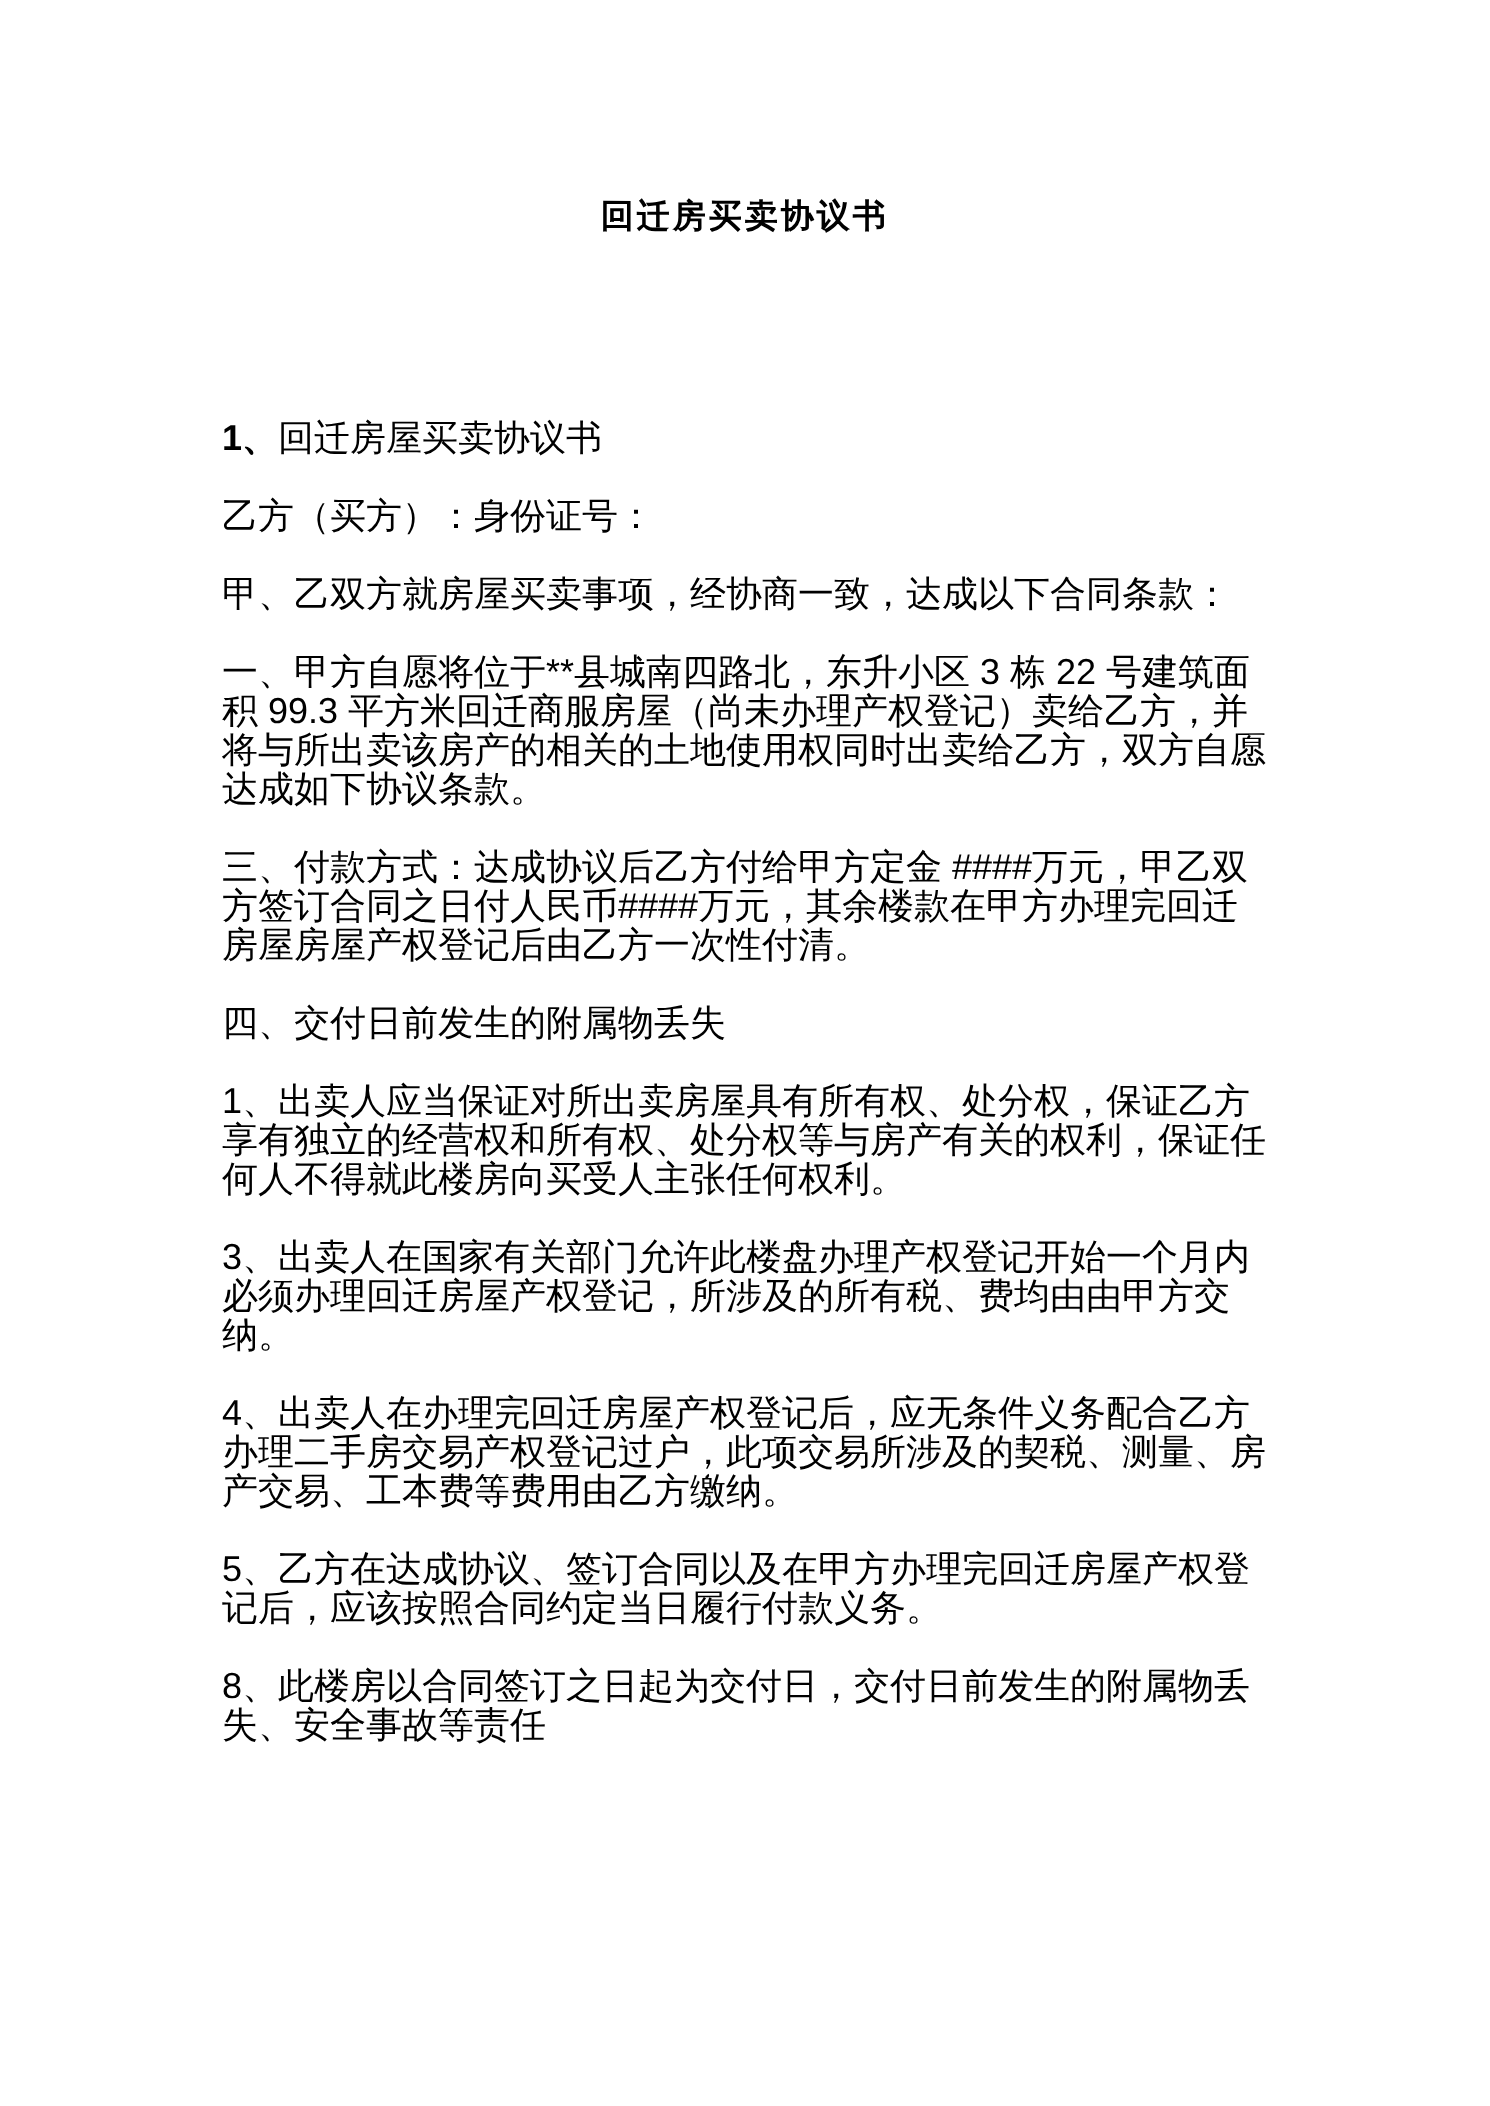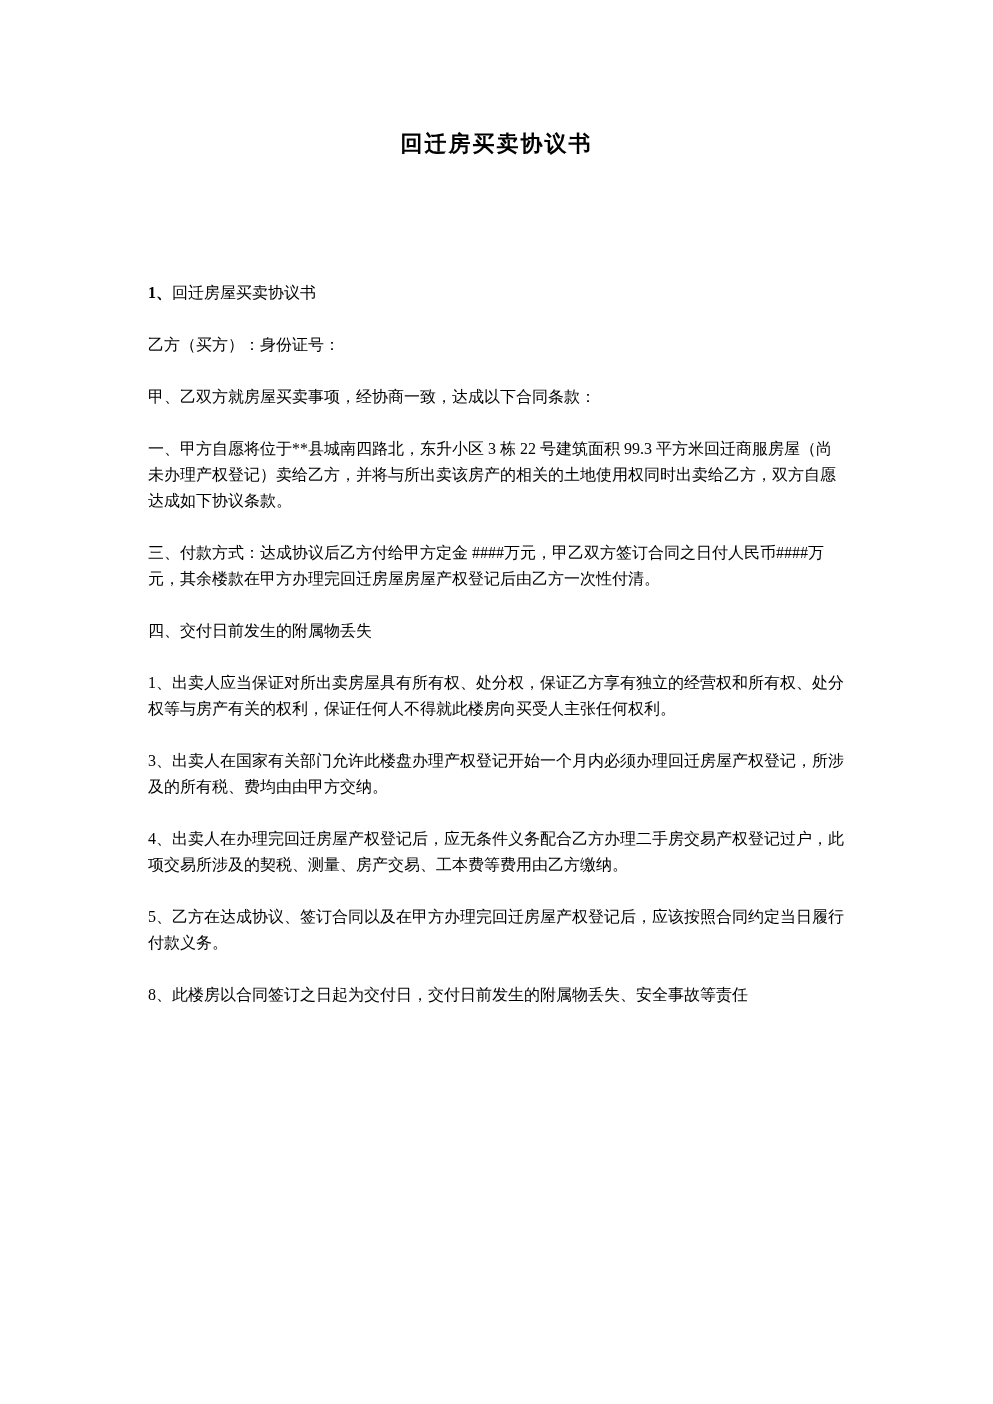--- a/index.html
+++ b/index.html
@@ -7,34 +7,34 @@
     padding: 0;
     background: #ffffff;
   }
   .page {
     position: relative;
     box-sizing: border-box;
     width: 993px;
     height: 1404px;
     background: #ffffff;
     color: #000000;
-    font-family: Liberation Serif, serif;
+    font-family: Liberation Sans, sans-serif;
     padding: 130px 148px 0 148px;
     overflow: hidden;
   }
   .doc-title {
     font-size: 22px;
     font-weight: bold;
     line-height: 28px;
     text-align: center;
     letter-spacing: 2px;
     margin: 0 0 122px 0;
   }
   .para {
-    font-size: 16px;
+    font-size: 24px;
     line-height: 26px;
     margin: 0 0 26px 0;
     white-space: pre-wrap;
     word-break: break-all;
     text-align: left;
   }
   .para strong {
     font-weight: bold;
   }
 </style>

